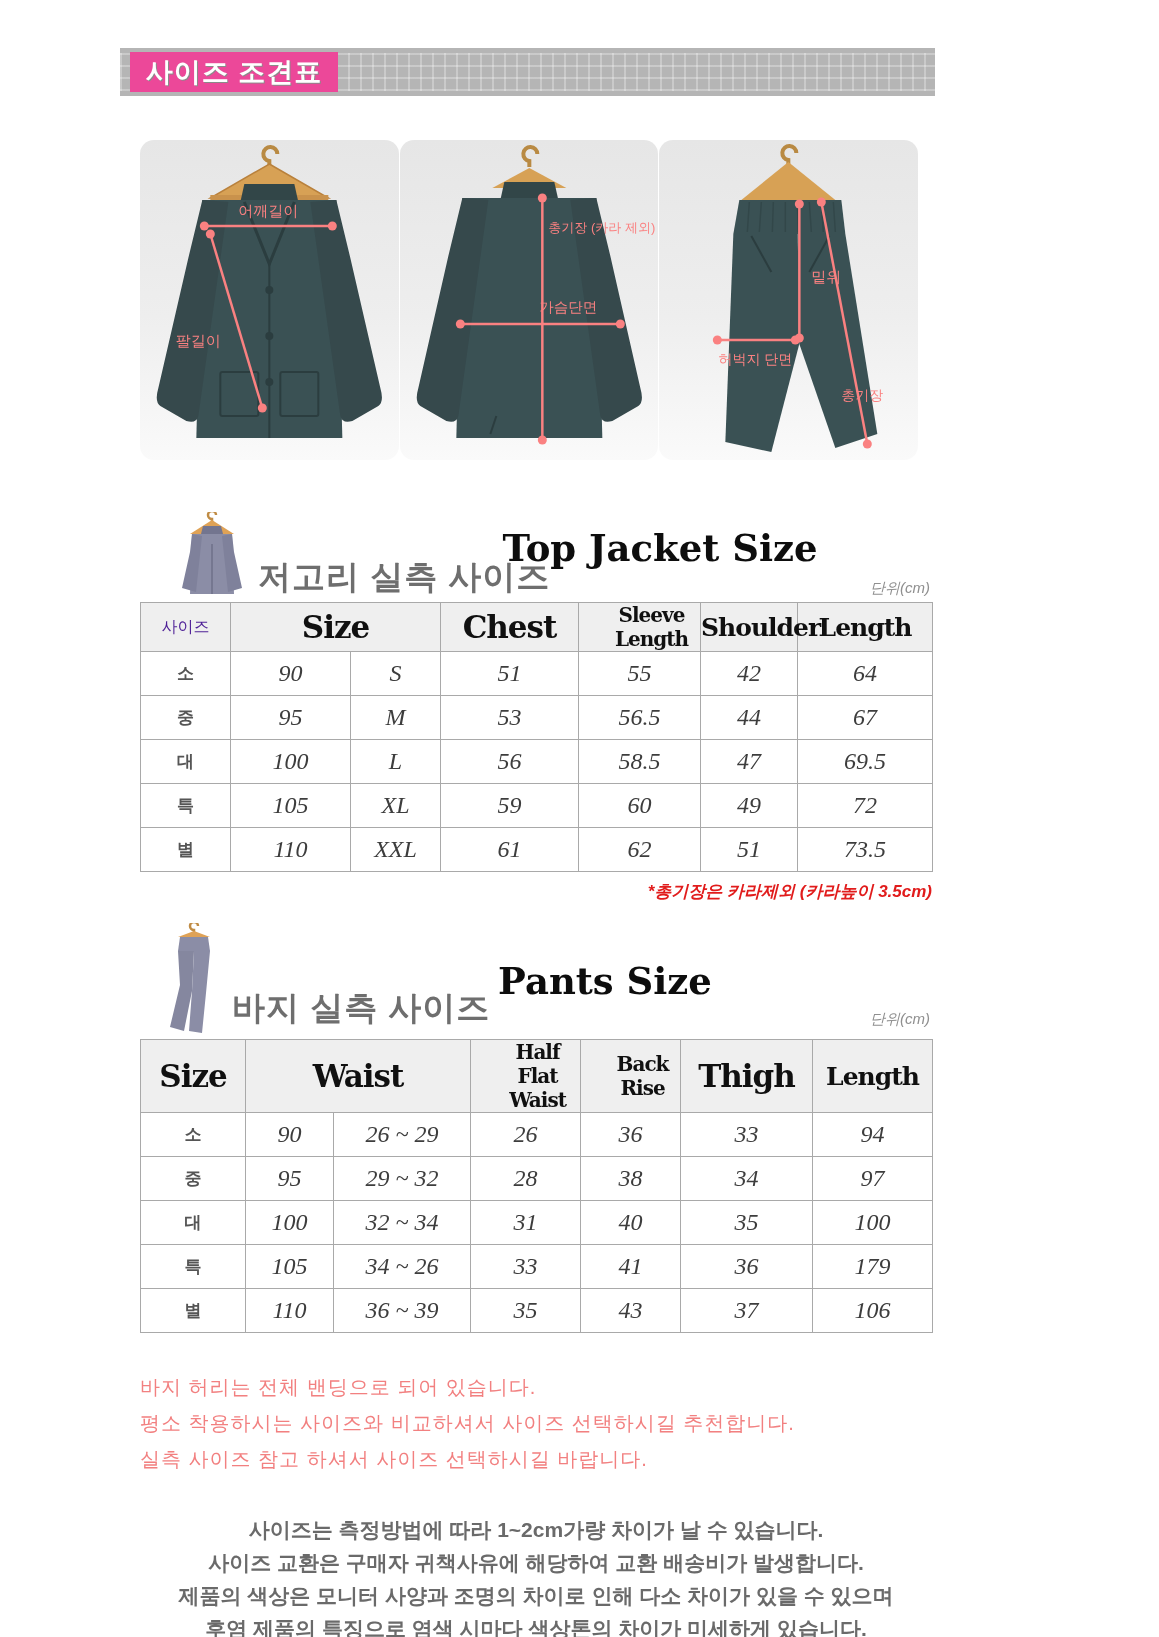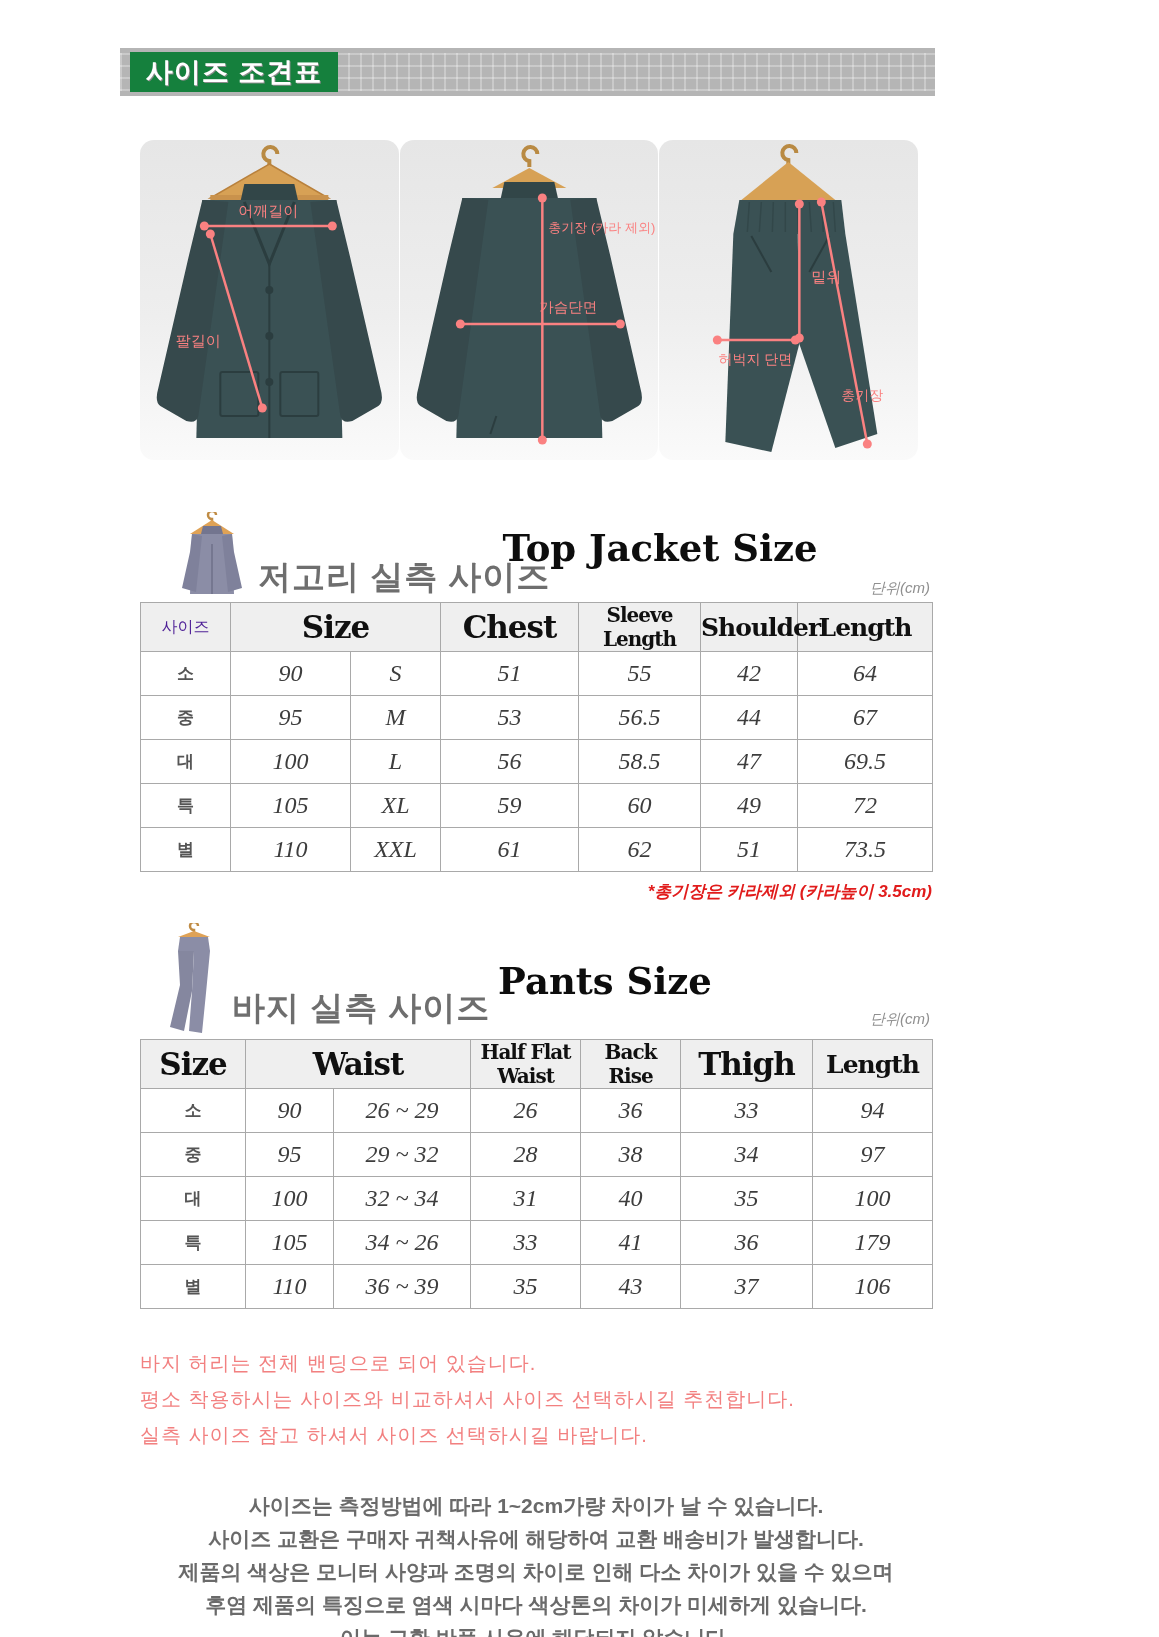--- a/index.html
+++ b/index.html
@@ -6,21 +6,21 @@
   .page{position:relative;width:1159px;height:1637px;background:#fff;overflow:hidden;
         font-family:"Liberation Sans",sans-serif;}
   .content{position:absolute;left:120px;top:0;width:815px;}
 
   
   .banner{position:relative;margin-top:48px;height:48px;background:#b5b5b5;overflow:hidden;}
   .banner-pattern{position:absolute;inset:5px 0;
     background:
       repeating-linear-gradient(90deg, rgba(255,255,255,.28) 0 2px, transparent 2px 12px),
       repeating-linear-gradient(0deg, rgba(255,255,255,.28) 0 2px, transparent 2px 12px);}
-  .banner-badge{position:absolute;left:10px;top:4px;bottom:4px;width:208px;background:#15803d;
+  .banner-badge{position:absolute;left:10px;top:4px;bottom:4px;width:208px;background:#ec4899;
     display:flex;align-items:center;justify-content:center;}
   .banner-title{color:#fff;font-weight:bold;font-size:27px;letter-spacing:1px;
     text-shadow:1px 1px 0 #8a8a8a;}
 
   
   .photos{display:flex;gap:1px;margin:44px 0 0 20px;width:778px;height:320px;}
   .photo{flex:1;border-radius:14px;overflow:hidden;position:relative;
     background:linear-gradient(180deg,#e6e6e6 0%,#eeeeee 55%,#fafafa 100%);}
   .photo svg{position:absolute;inset:0;width:100%;height:100%;}
   .ann-text{font-family:"Liberation Sans",sans-serif;fill:#fa8181;}
@@ -39,21 +39,21 @@
   table{border-collapse:collapse;table-layout:fixed;margin-left:20px;width:792px;background:#fff;}
   th,td{border:1px solid #a9a9a9;text-align:center;padding:0;}
   thead th{background:#efefef;height:40px;}
   td{height:43px;font-family:"Liberation Serif",serif;font-style:italic;
      font-size:24px;color:#3d3d3d;}
   td.rowlabel{font-family:"Liberation Sans",sans-serif;font-style:normal;
      font-weight:bold;font-size:17px;color:#555;}
   .h-kr{font-size:16px;color:#4c1d95;font-weight:normal;}
   .h-xl{font-family:"DejaVu Serif",serif;font-size:31px;color:#101010;letter-spacing:-1px;}
   .h-lg{font-family:"DejaVu Serif",serif;font-size:25px;color:#101010;letter-spacing:-1px;}
-  .h-md{font-family:"DejaVu Serif",serif;font-size:20px;color:#101010;letter-spacing:-1px;}
+  .h-md{font-family:"DejaVu Serif",serif;font-size:20px;color:#101010;letter-spacing:-1px;padding-left:24px;}
 
   .red-note{margin:8px 20px 0 20px;width:792px;text-align:right;
     color:#e11c1c;font-weight:bold;font-style:italic;font-size:17px;}
 
   
   .pink-notes{margin:36px 0 0 20px;width:792px;text-align:left;
     color:#f28080;font-size:20px;line-height:36px;letter-spacing:1px;}
   .gray-notes{margin:36px 0 0 20px;width:792px;text-align:center;
     color:#6a6a6a;font-size:21px;font-weight:bold;line-height:33px;}
 </style>

